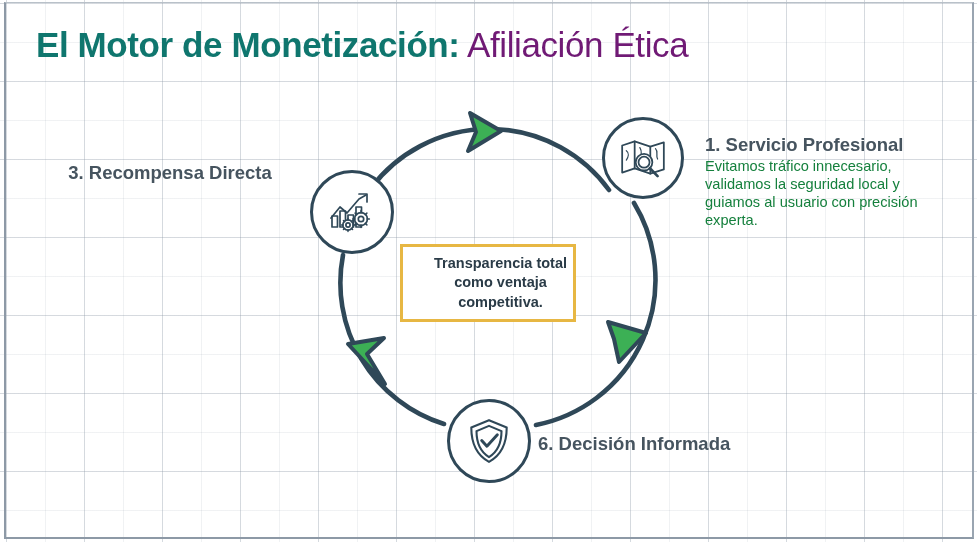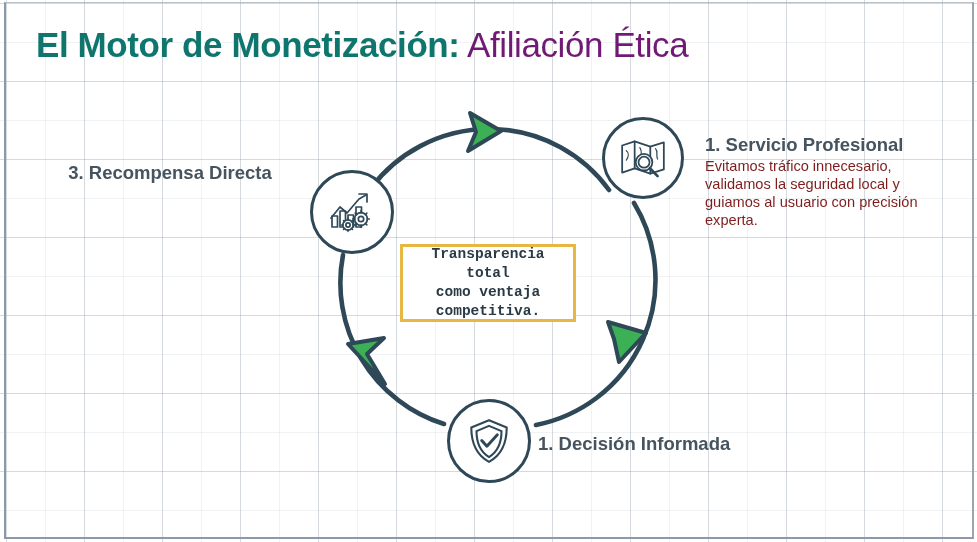--- a/index.html
+++ b/index.html
@@ -106,23 +106,22 @@
     left: 400px;
     top: 244px;
     width: 176px;
     height: 78px;
     box-sizing: border-box;
     background: #ffffff;
     border: 3px solid #e7b743;
     z-index: 6;
     display: flex;
     align-items: center;
-    justify-content: flex-start;
+    justify-content: flex-end;
     text-align: center;
-    font-family: Liberation Mono, monospace;
   }
   #center-box .cb-text {
     font-size: 14.5px;
     font-weight: 700;
     line-height: 1.32;
     color: #2a3b47;
     white-space: pre-line;
     padding: 0 6px;
   }
 
@@ -132,21 +131,21 @@
     font-size: 18.5px;
     font-weight: 700;
     color: #46545f;
     white-space: nowrap;
     margin-bottom: 2px;
   }
   .block .b-body {
     font-size: 14.6px;
     font-weight: 400;
     line-height: 1.23;
-    color: #7f1d1d;
+    color: #15803d;
     white-space: pre-line;
   }
 
   #block-service  { left: 705px; top: 134px; width: 246px; text-align: left; }
   #block-reward   { left: 36px;  top: 162px; width: 268px; text-align: right; }
   #block-decision { left: 538px; top: 433px; width: 272px; text-align: left; }
   #block-reward .b-head { text-align: center; }
 </style>
 </head>
 <body>
@@ -245,16 +244,16 @@
 validamos la seguridad local y
 guiamos al usuario con precisión
 experta.</div>
   </div>
 
   <div class="block" id="block-reward">
     <div class="b-head">3. Recompensa Directa</div>
   </div>
 
   <div class="block" id="block-decision">
-    <div class="b-head">1. Decisión Informada</div>
+    <div class="b-head">6. Decisión Informada</div>
   </div>
 
 </div>
 
 </body></html>

